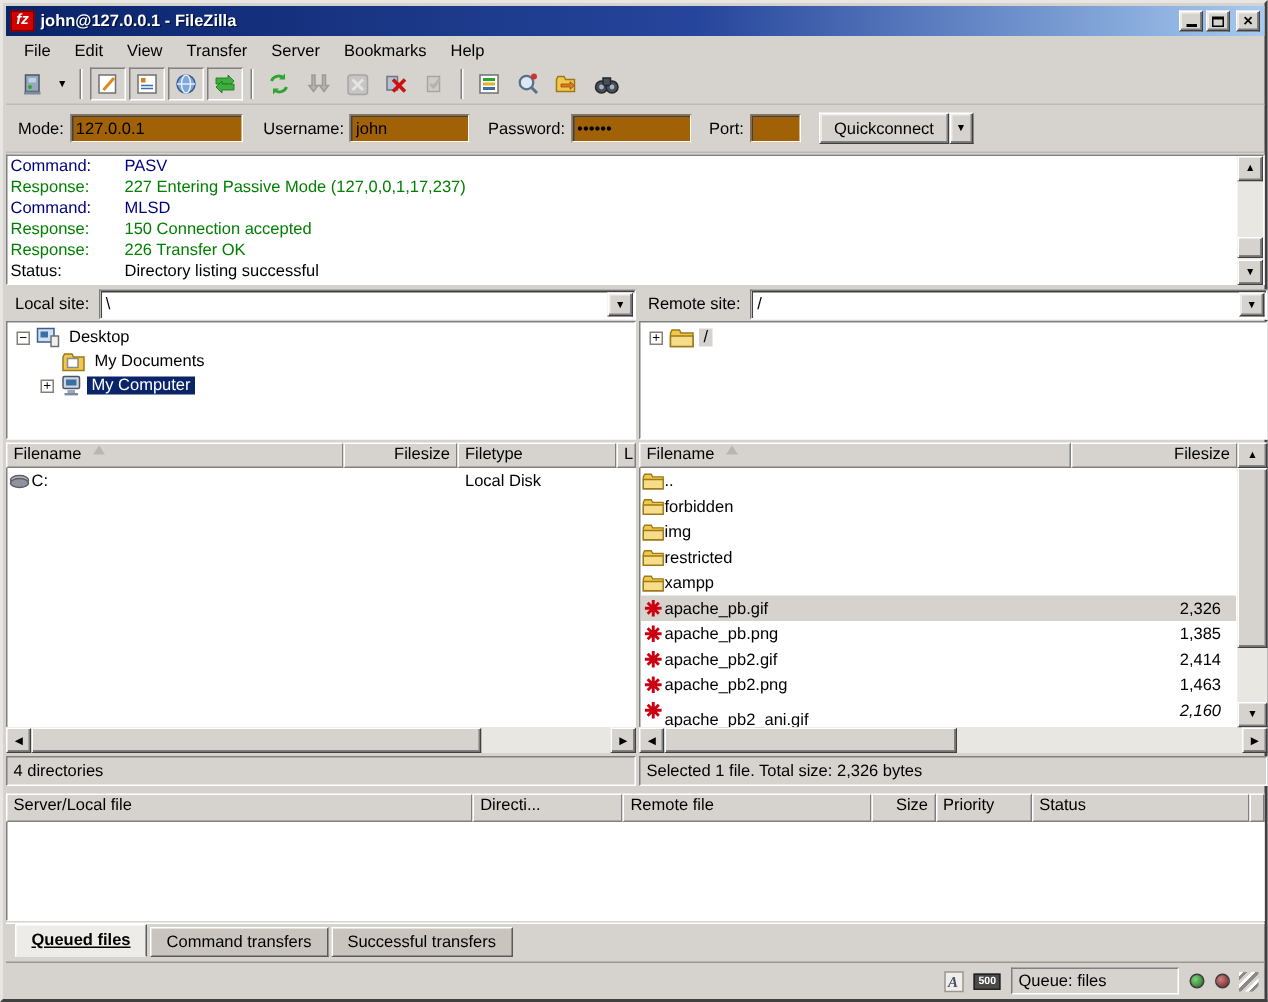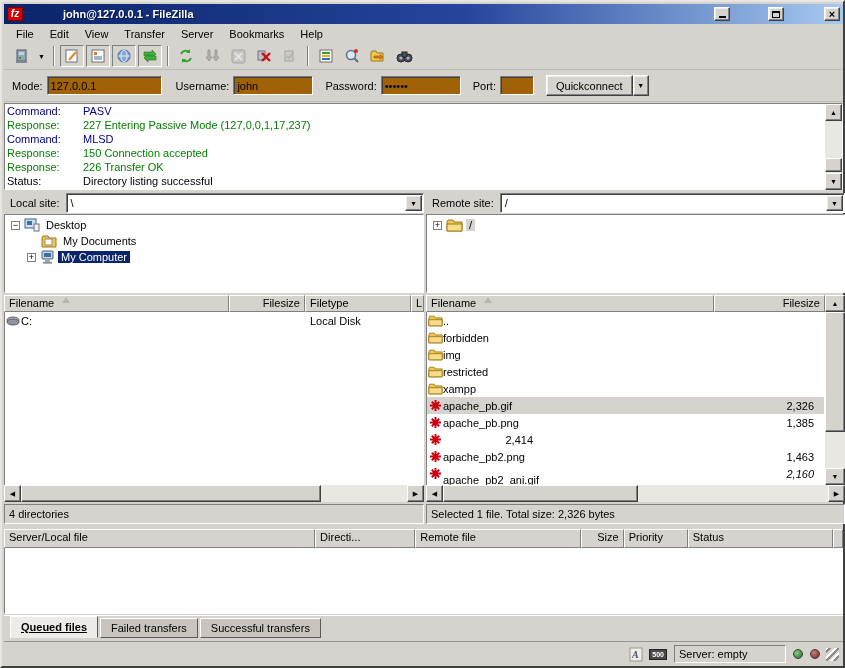--- a/index.html
+++ b/index.html
@@ -8,21 +8,21 @@
   #window { position:absolute; left:0; top:0; width:845px; height:668px; background:#d6d3ce;
             border:2px solid; border-color:#e8e6e2 #404040 #404040 #e8e6e2; }
   .abs { position:absolute; }
 
   
   .raised { border:1px solid; border-color:#ffffff #404040 #404040 #ffffff; box-shadow: inset -1px -1px 0 #808080, inset 1px 1px 0 #efeeea; background:#d6d3ce; }
 
   
   .titlebar { left:2px; top:2px; width:839px; height:20px;
     background:linear-gradient(90deg,#0a246a 0%,#26459c 55%,#a6caf0 100%);
-    display:flex; align-items:center; padding:0 3px; color:#fff;gap:36px; }
+    display:flex; align-items:center; padding:0 3px; color:#fff; }
   .fzlogo { width:16px; height:14px; background:#d40000; border:1px solid #7a0000;
     color:#fff; font-weight:bold; font-style:italic; font-size:10px; line-height:12px; text-align:center; margin-right:4px; }
   .wtitle { font-weight:bold; font-size:11px; text-shadow:1px 1px 0 #00113a; flex:1; white-space:nowrap; overflow:hidden;}
   .winbtn { width:16px; height:14px; margin-left:2px; display:flex; align-items:center; justify-content:center;
     font-size:9px; font-weight:bold; color:#000; line-height:1; }
   .maxglyph { width:8px; height:7px; border:1px solid #000; border-top:2px solid #000; display:inline-block; }
   .minglyph { width:7px; height:2px; background:#000; display:inline-block; margin-top:6px; }
 
   
   .menubar { left:2px; top:22px; width:839px; height:19px; display:flex; align-items:center; padding-left:4px; }
@@ -435,20 +435,21 @@
         </span>
       <span style="flex:1;">apache_pb.png</span>
       <span class="num" style="width:100px;">1,385</span>
     </div>
     <div class="frow">
       <span class="fic">
           <svg width="13" height="13" viewBox="0 0 14 14">
             <path d="M7 1 L7 13 M1 7 L13 7 M3 3 L11 11 M11 3 L3 11" stroke="#cc0011" stroke-width="2.1"></path>
           </svg>
         </span>
+      <span style="flex:1;">apache_pb2.gif</span>
       <span class="num" style="width:100px;">2,414</span>
     </div>
     <div class="frow">
       <span class="fic">
           <svg width="13" height="13" viewBox="0 0 14 14">
             <path d="M7 1 L7 13 M1 7 L13 7 M3 3 L11 11 M11 3 L3 11" stroke="#cc0011" stroke-width="2.1"></path>
           </svg>
         </span>
       <span style="flex:1;">apache_pb2.png</span>
       <span class="num" style="width:100px;">1,463</span>
@@ -511,34 +512,34 @@
       </span>
     <span class="hcell" style="flex:1;"></span>
   </div>
   <div class="qbody abs"></div>
 
   <div class="tabsrow abs">
     <span class="tab active">
         <span>Queued files</span>
       </span>
     <span class="tab">
-        <span>Failed transfers</span>
+        <span>Command transfers</span>
       </span>
     <span class="tab">
         <span>Successful transfers</span>
       </span>
   </div>
 
   <div class="statusbar abs">
     <svg width="15" height="15" viewBox="0 0 15 15">
       <rect x="1" y="1" width="12" height="13" fill="#efeeea" stroke="#9a9790"></rect>
       <text x="3" y="11" font-size="10" font-style="italic" font-weight="bold" fill="#4a4f66" font-family="Liberation Serif, serif">A</text>
     </svg>
     <span class="badge"><span>500</span></span>
     <span class="qbox">
-        <span>Server: empty</span>
+        <span>Queue: files</span>
       </span>
     <span class="led" style="background:radial-gradient(circle at 35% 35%, #7fd07f, #1d6b1d);"></span>
     <span class="led" style="background:radial-gradient(circle at 35% 35%, #d07f7f, #6b1d1d);"></span>
     <span class="grip"></span>
   </div>
 
 </div>
 
 </body></html>

